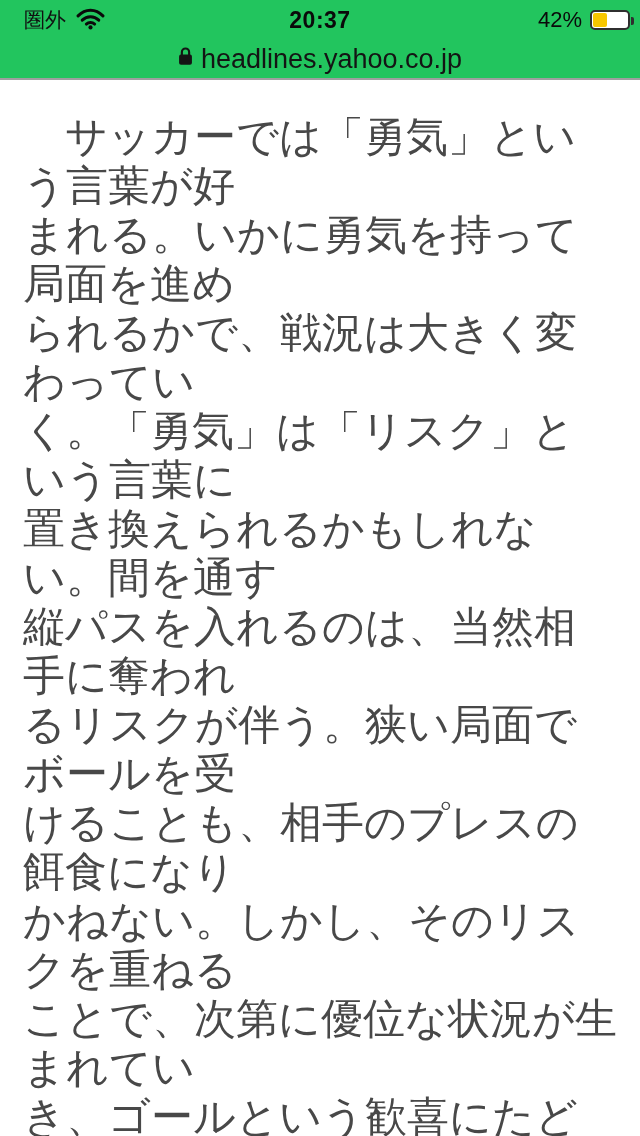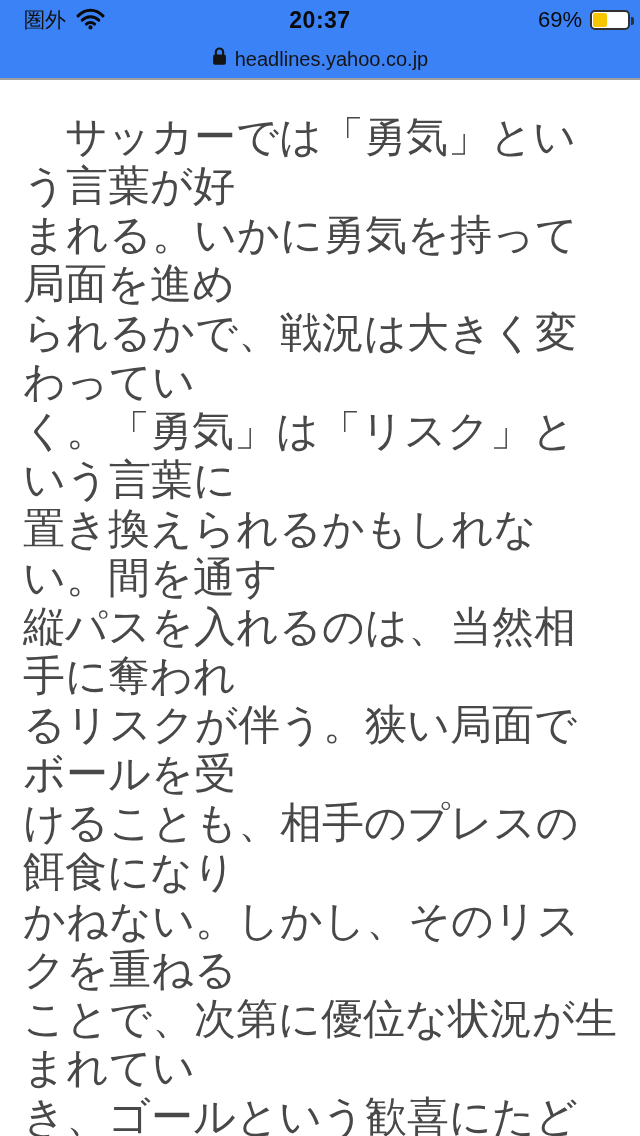--- a/index.html
+++ b/index.html
@@ -5,21 +5,21 @@
   html,body { margin:0; padding:0; }
   body {
     width:640px; height:1136px; overflow:hidden;
     background:#ffffff;
     font-family:"Liberation Sans","DejaVu Sans",sans-serif;
     -webkit-font-smoothing:antialiased;
   }
   .screen { width:640px; height:1136px; position:relative; background:#fff; }
 
   
-  .chrome { background:#3b82f6; border-bottom:2px solid #9f9f9f; }
+  .chrome { background:#22c55e; border-bottom:2px solid #9f9f9f; }
   .statusbar {
     height:40px; position:relative;
     display:flex; align-items:center;
   }
   .sb-left { position:absolute; left:24px; top:0; height:40px; display:flex; align-items:center; gap:10px; }
   .sb-carrier { font-size:21px; color:#111; }
   .wifi-icon { display:inline-block; margin-top:2px; }
   .sb-time {
     position:absolute; left:0; right:0; text-align:center;
     font-size:23px; font-weight:700; color:#0a0a0a; letter-spacing:0.5px;
@@ -28,21 +28,21 @@
   .sb-batt-pct { font-size:22px; color:#0a0a0a; }
   .battery { position:relative; width:40px; height:20px; border:2px solid #2f2f2f; border-radius:5px; background:#fff; box-sizing:border-box; }
   .battery-fill { position:absolute; left:1px; top:1px; bottom:1px; width:40%; border-radius:2px; background:#f7c600; }
   .battery-cap { position:absolute; right:-6px; top:5px; width:3px; height:8px; background:#2f2f2f; border-radius:0 2px 2px 0; }
 
   .urlbar {
     height:38px; display:flex; align-items:center; justify-content:center; gap:8px;
     cursor:pointer;
   }
   .lock-icon { display:inline-block; margin-top:-2px; }
-  .url-text { font-size:20px; color:#141414; }
+  .url-text { font-size:27px; color:#141414; }
 
   
   .content { padding:0 23px; }
   .article-paragraph {
     margin:0; white-space:pre-line;
     font-size:42px; line-height:49px; color:#484848;
   }
   .p1 { padding-top:32px; }
   .p2 { padding-top:44px; }
 </style>
@@ -59,21 +59,21 @@
           <svg width="29" height="22" viewBox="0 0 28 21">
             <path d="M2 7.5 C5.5 3.9 9.5 2.1 14 2.1 C18.5 2.1 22.5 3.9 26 7.5" stroke="#0a0a0a" stroke-width="2.9" fill="none" stroke-linecap="round"></path>
             <path d="M6 11.6 C8.3 9.4 11 8.3 14 8.3 C17 8.3 19.7 9.4 22 11.6" stroke="#0a0a0a" stroke-width="2.9" fill="none" stroke-linecap="round"></path>
             <path d="M10 15.4 C11.2 14.3 12.5 13.8 14 13.8 C15.5 13.8 16.8 14.3 18 15.4" stroke="#0a0a0a" stroke-width="2.9" fill="none" stroke-linecap="round"></path>
             <circle cx="14" cy="18.6" r="2" fill="#0a0a0a"></circle>
           </svg>
         </span>
       </div>
       <div class="sb-time">20:37</div>
       <div class="sb-right">
-        <span class="sb-batt-pct">69%</span>
+        <span class="sb-batt-pct">42%</span>
         <span class="battery">
           <span class="battery-fill" style="width: 40%; background: rgb(247, 198, 0);"></span>
           <span class="battery-cap"></span>
         </span>
       </div>
     </div>
 
     <div class="urlbar">
       <span class="lock-icon">
         <svg width="15" height="20" viewBox="0 0 14 18">

